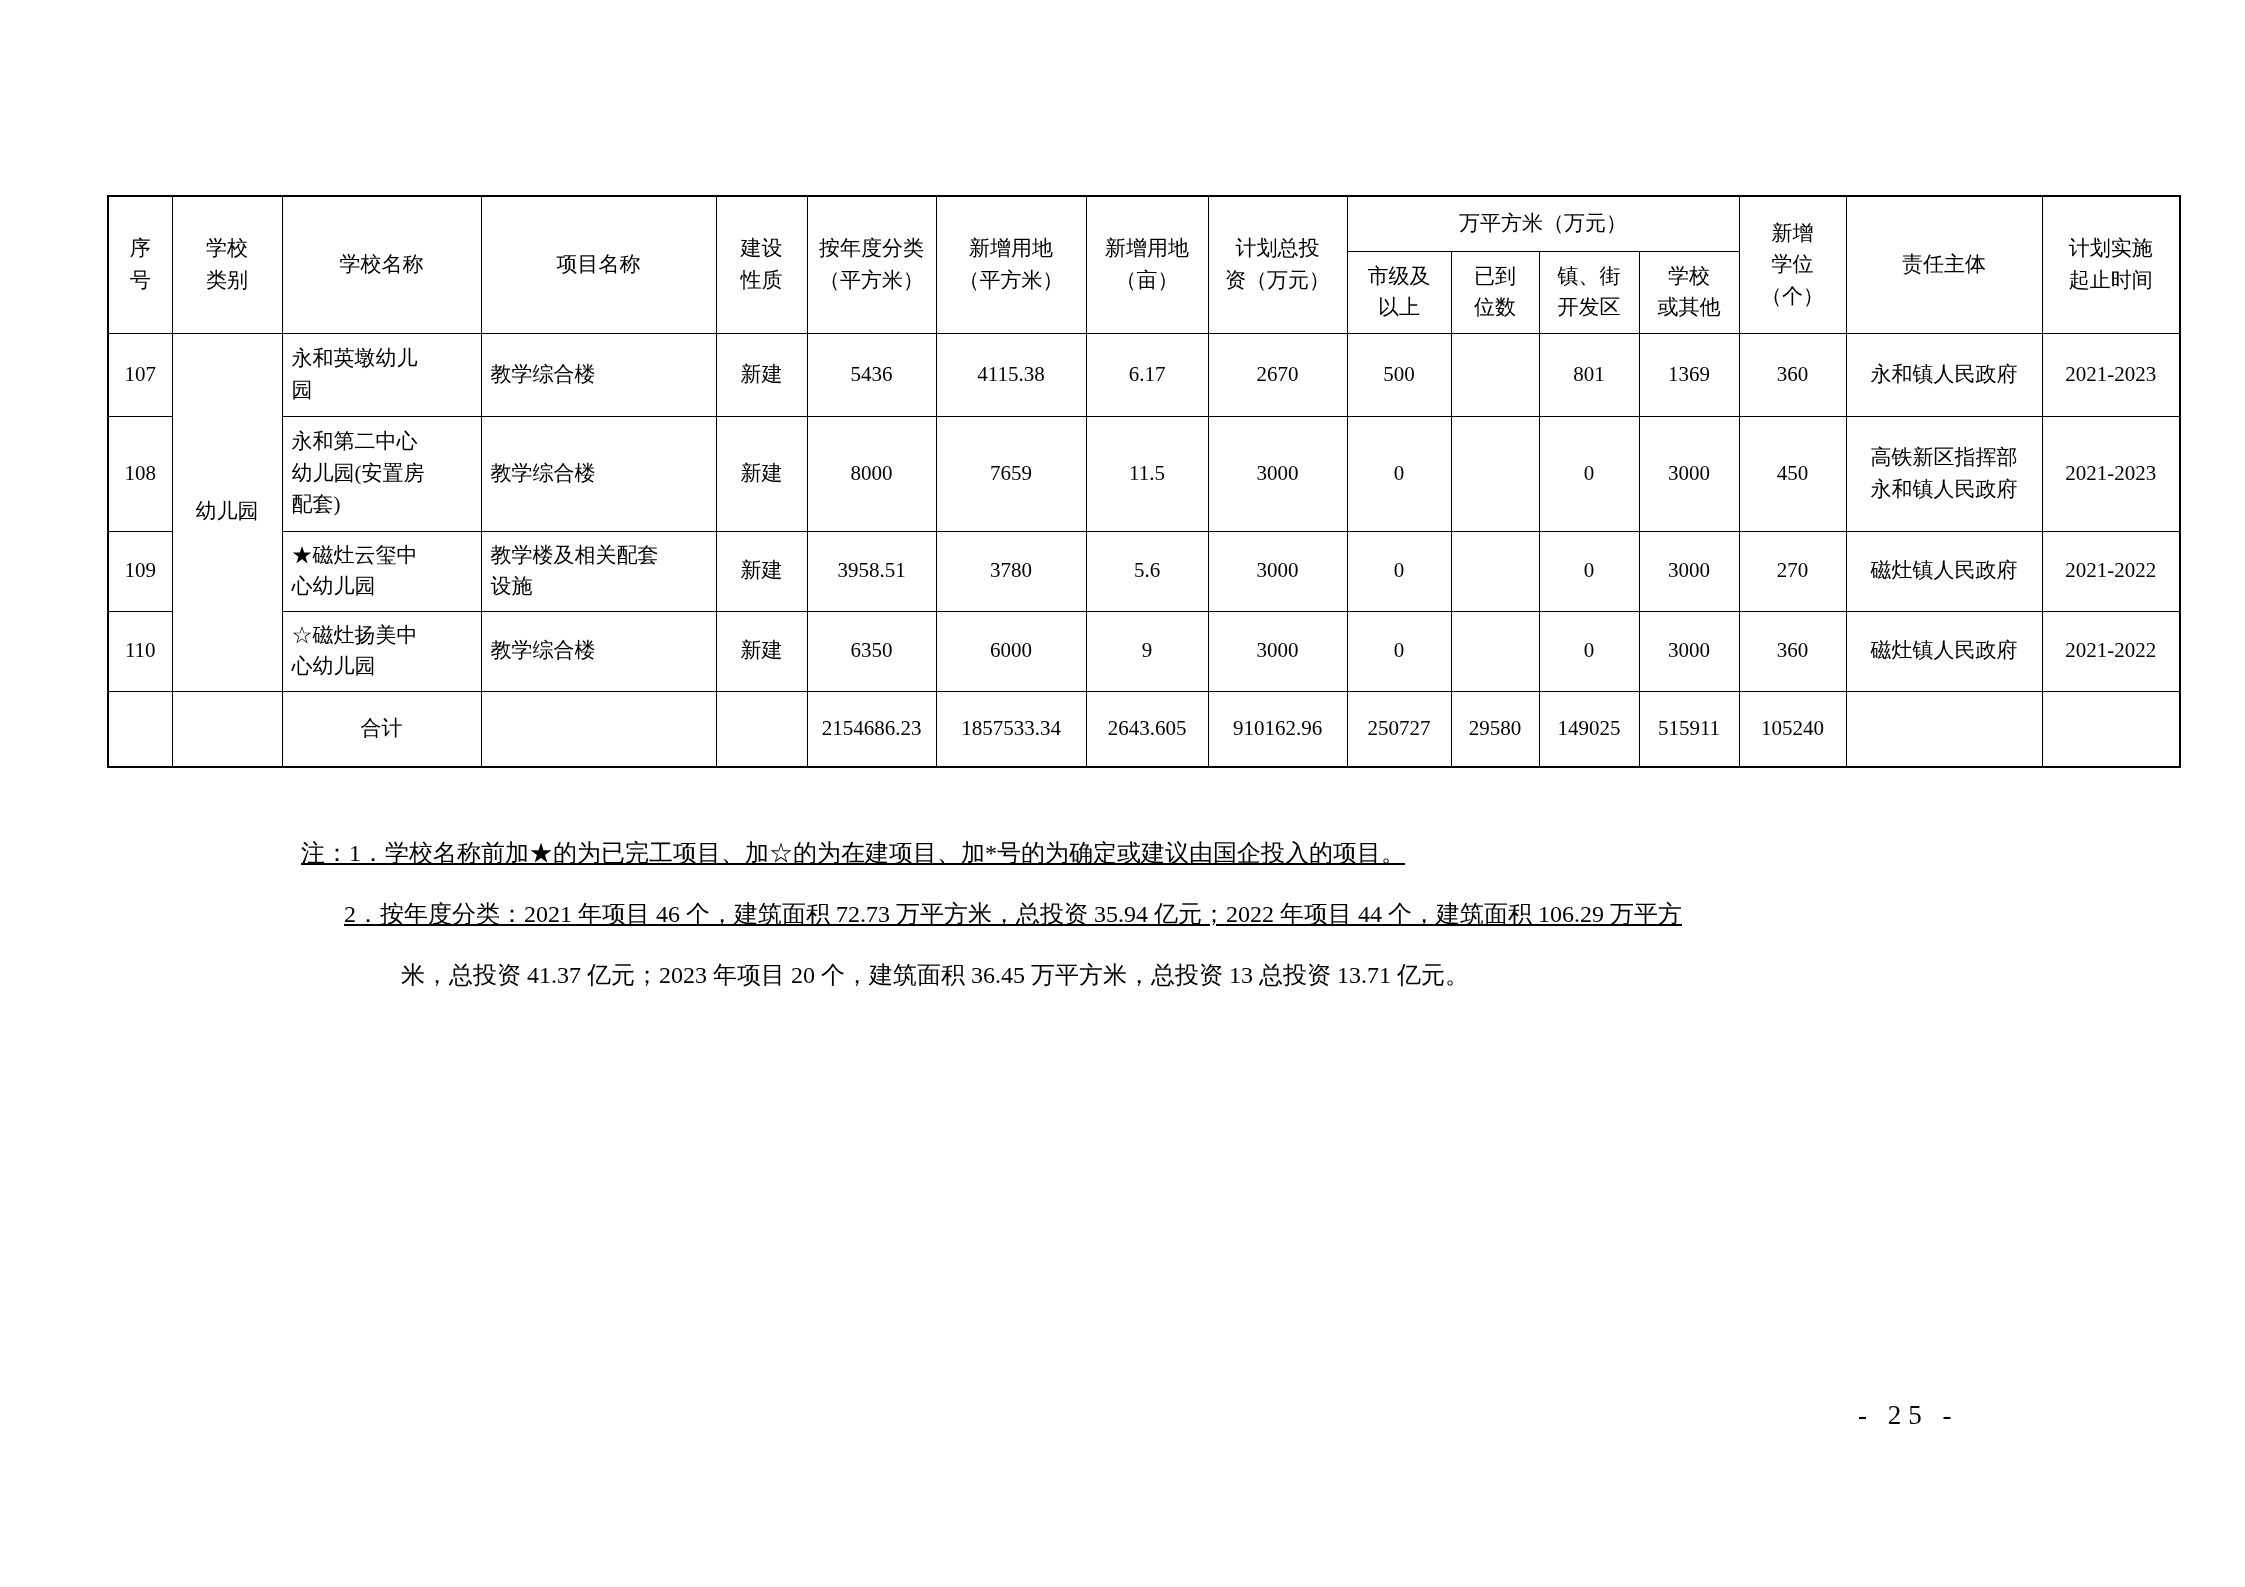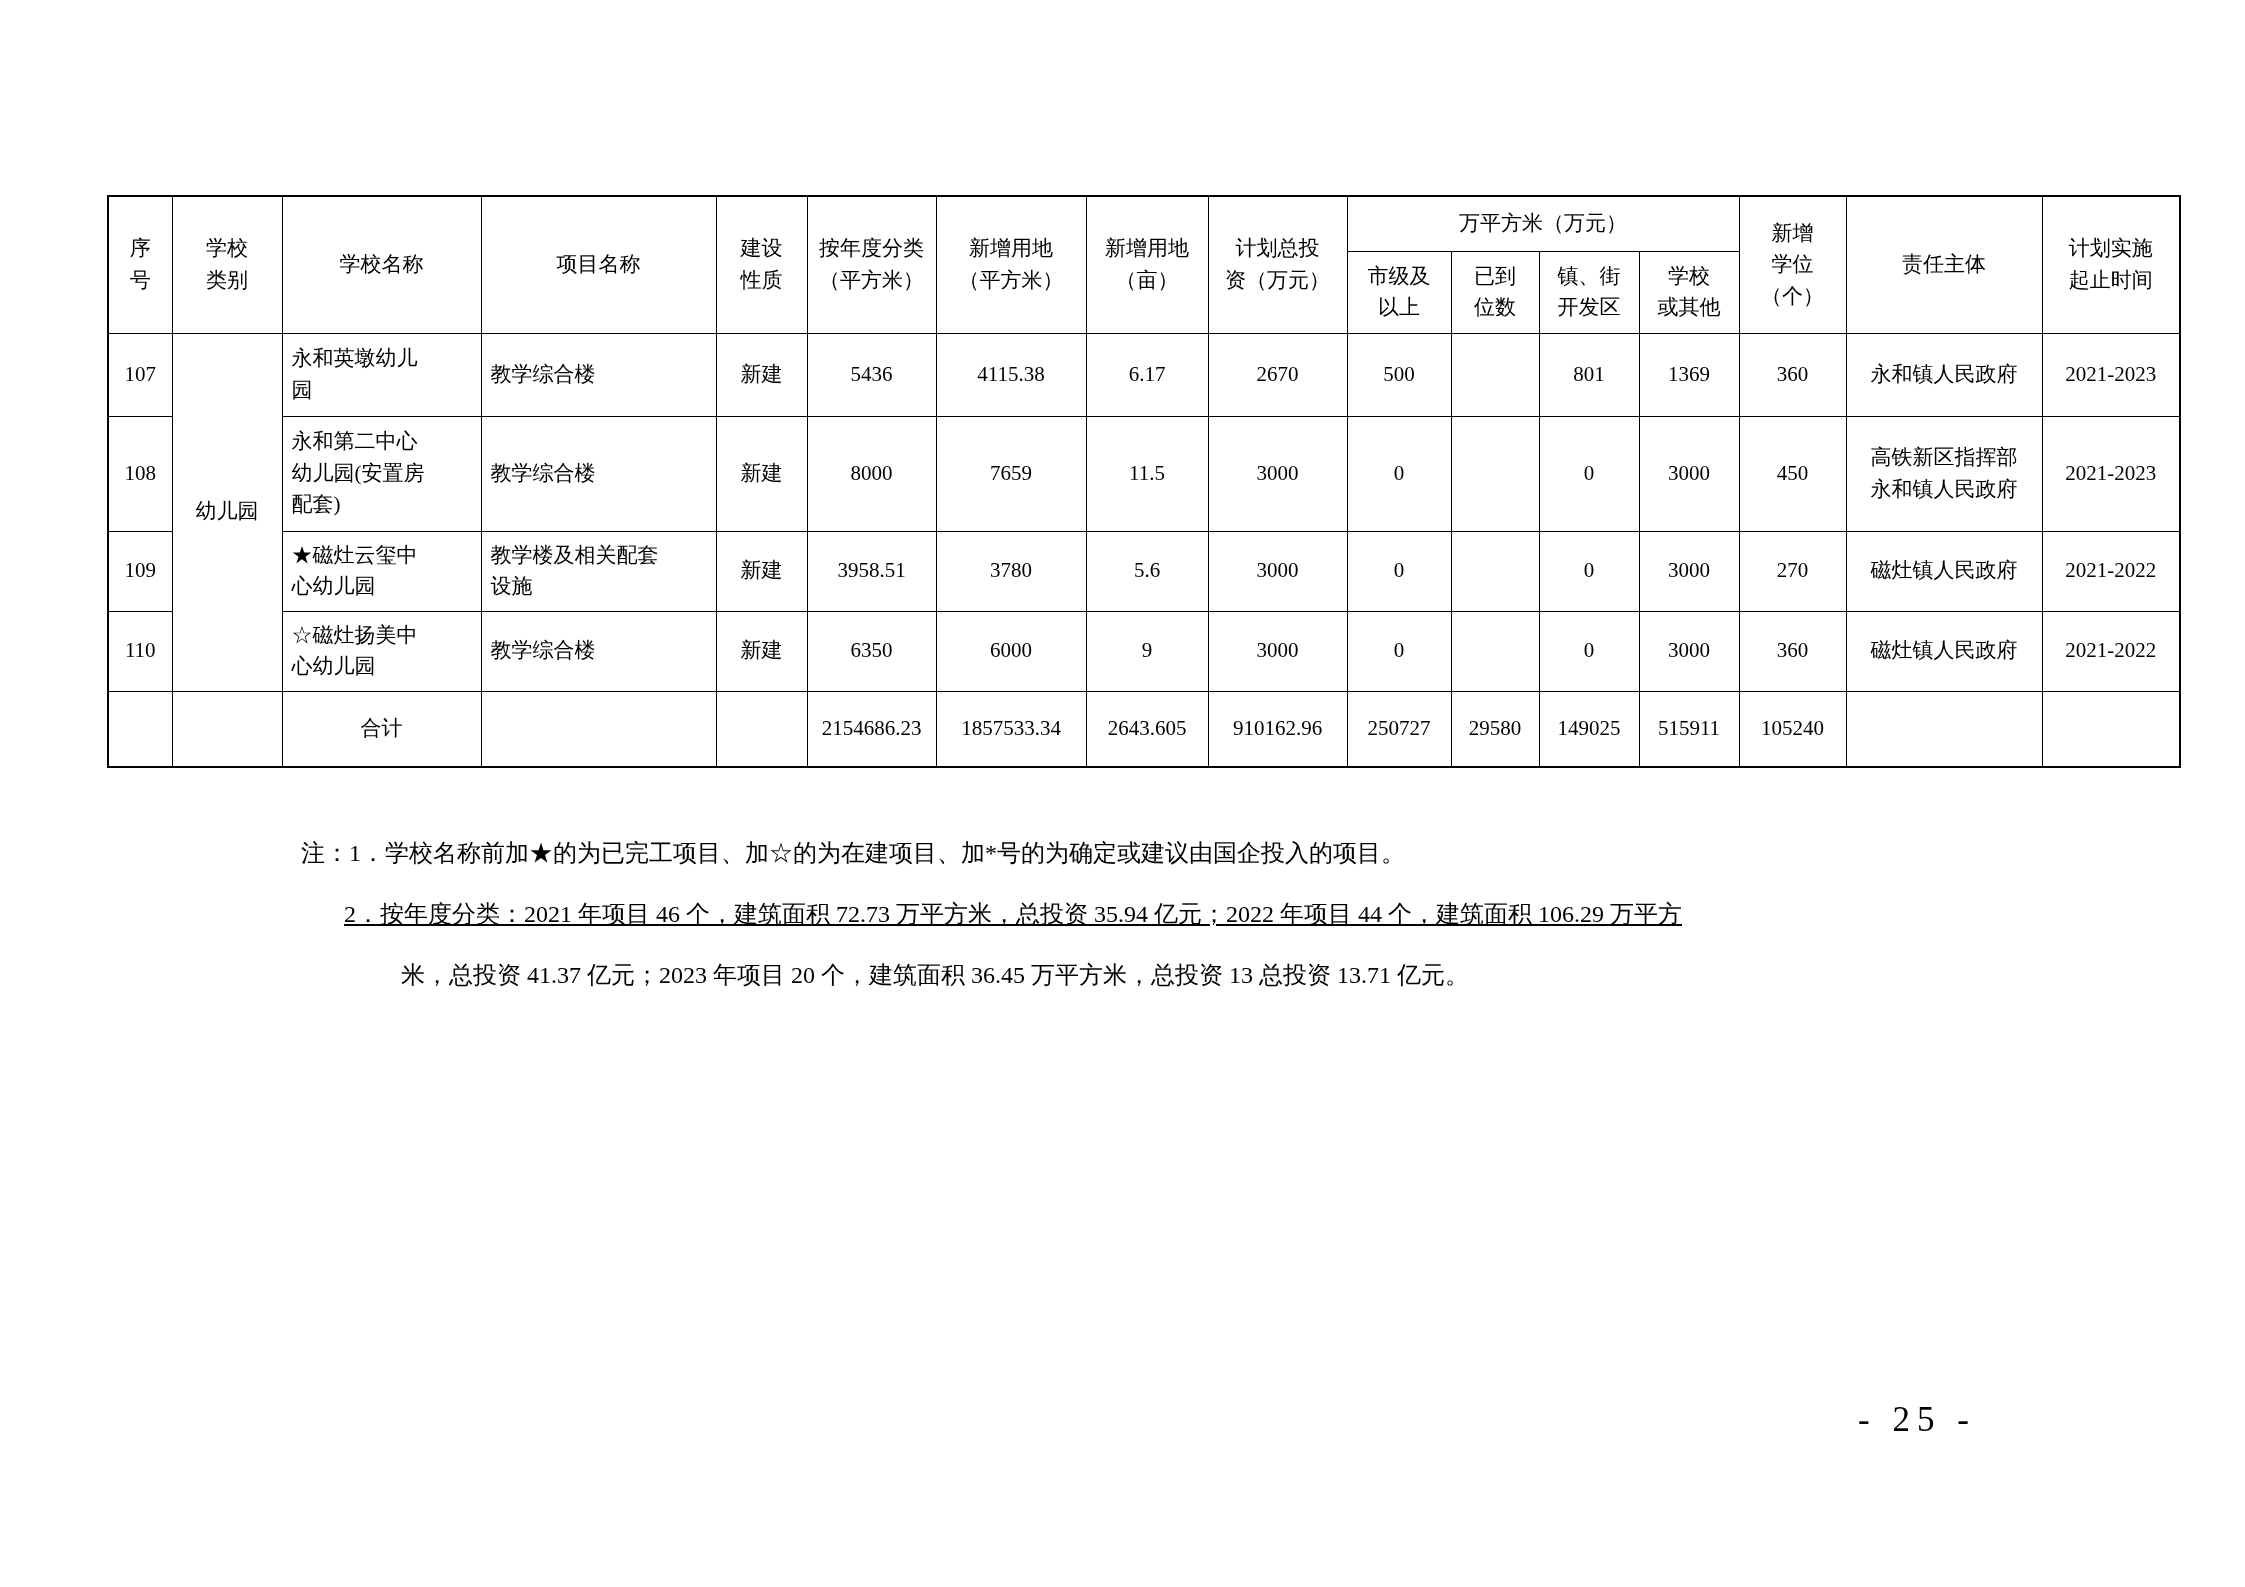--- a/index.html
+++ b/index.html
@@ -29,26 +29,26 @@
     padding:2px 4px;
     box-sizing:border-box;
     overflow:hidden;
   }
   .projects td.left{text-align:left;padding-left:9px;}
   .notes{
     position:absolute;left:0;top:0;width:100%;
     font-size:24px;
   }
   .note-line{position:absolute;white-space:pre;line-height:1.3;}
-  .note-1{left:301px;top:838px;}
+  .note-1{left:301px;top:838px;text-decoration:underline;}
   .note-2a{left:344px;top:899px;text-decoration:underline;}
   .note-2b{left:401px;top:960px;}
   .page-number{
     position:absolute;left:1858px;top:1400px;
-    font-size:35px;letter-spacing:7px;white-space:pre;
+    font-size:27px;letter-spacing:7px;white-space:pre;
   }
 </style>
 </head>
 <body>
 
 <div class="page">
 
   <table class="projects">
     <colgroup>
       <col style="width:64px">

